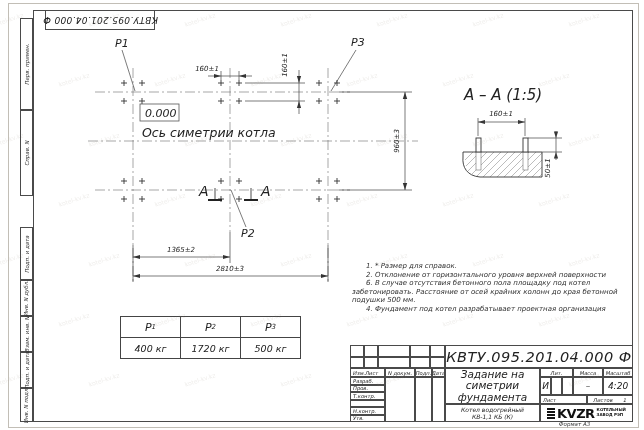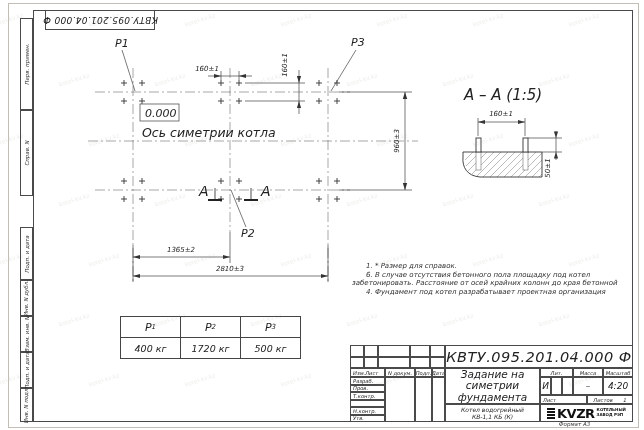--- a/index.html
+++ b/index.html
@@ -130,22 +130,24 @@
   <text x="230" y="271" font-size="7" text-anchor="middle">2810±3</text>
   <text x="199" y="196" font-size="14">А</text>
   <text x="261" y="196" font-size="14">А</text>
   <text x="464" y="100" font-size="15">А – А (1:5)</text>
   <text x="501" y="116" font-size="7" text-anchor="middle">160±1</text>
   <text x="550" y="168" font-size="7" text-anchor="middle" transform="rotate(-90 550 168)">50±1</text>
 </svg>
 
 <div class="notes">
   <div class="ind">1. * Размер для справок.</div>
+  <div class="ind">2. Отклонение от горизонтального уровня верхней поверхности</div>
   <div class="ind">6. В случае отсутствия бетонного пола площадку под котел</div>
   <div>забетонировать. Расстояние от осей крайних колонн до края бетонной</div>
+  <div>подушки 500 мм.</div>
   <div class="ind">4. Фундамент под котел разрабатывает проектная организация</div>
 </div>
 
 <div>
   <div class="pcell phead" style="left:120px;top:316px;width:61px;height:22px">
       <span>P</span>
       <sub style="font-size:7px">1</sub>
     </div>
   <div class="pcell phead" style="left:180px;top:316px;width:61px;height:22px">
       <span>P</span>

